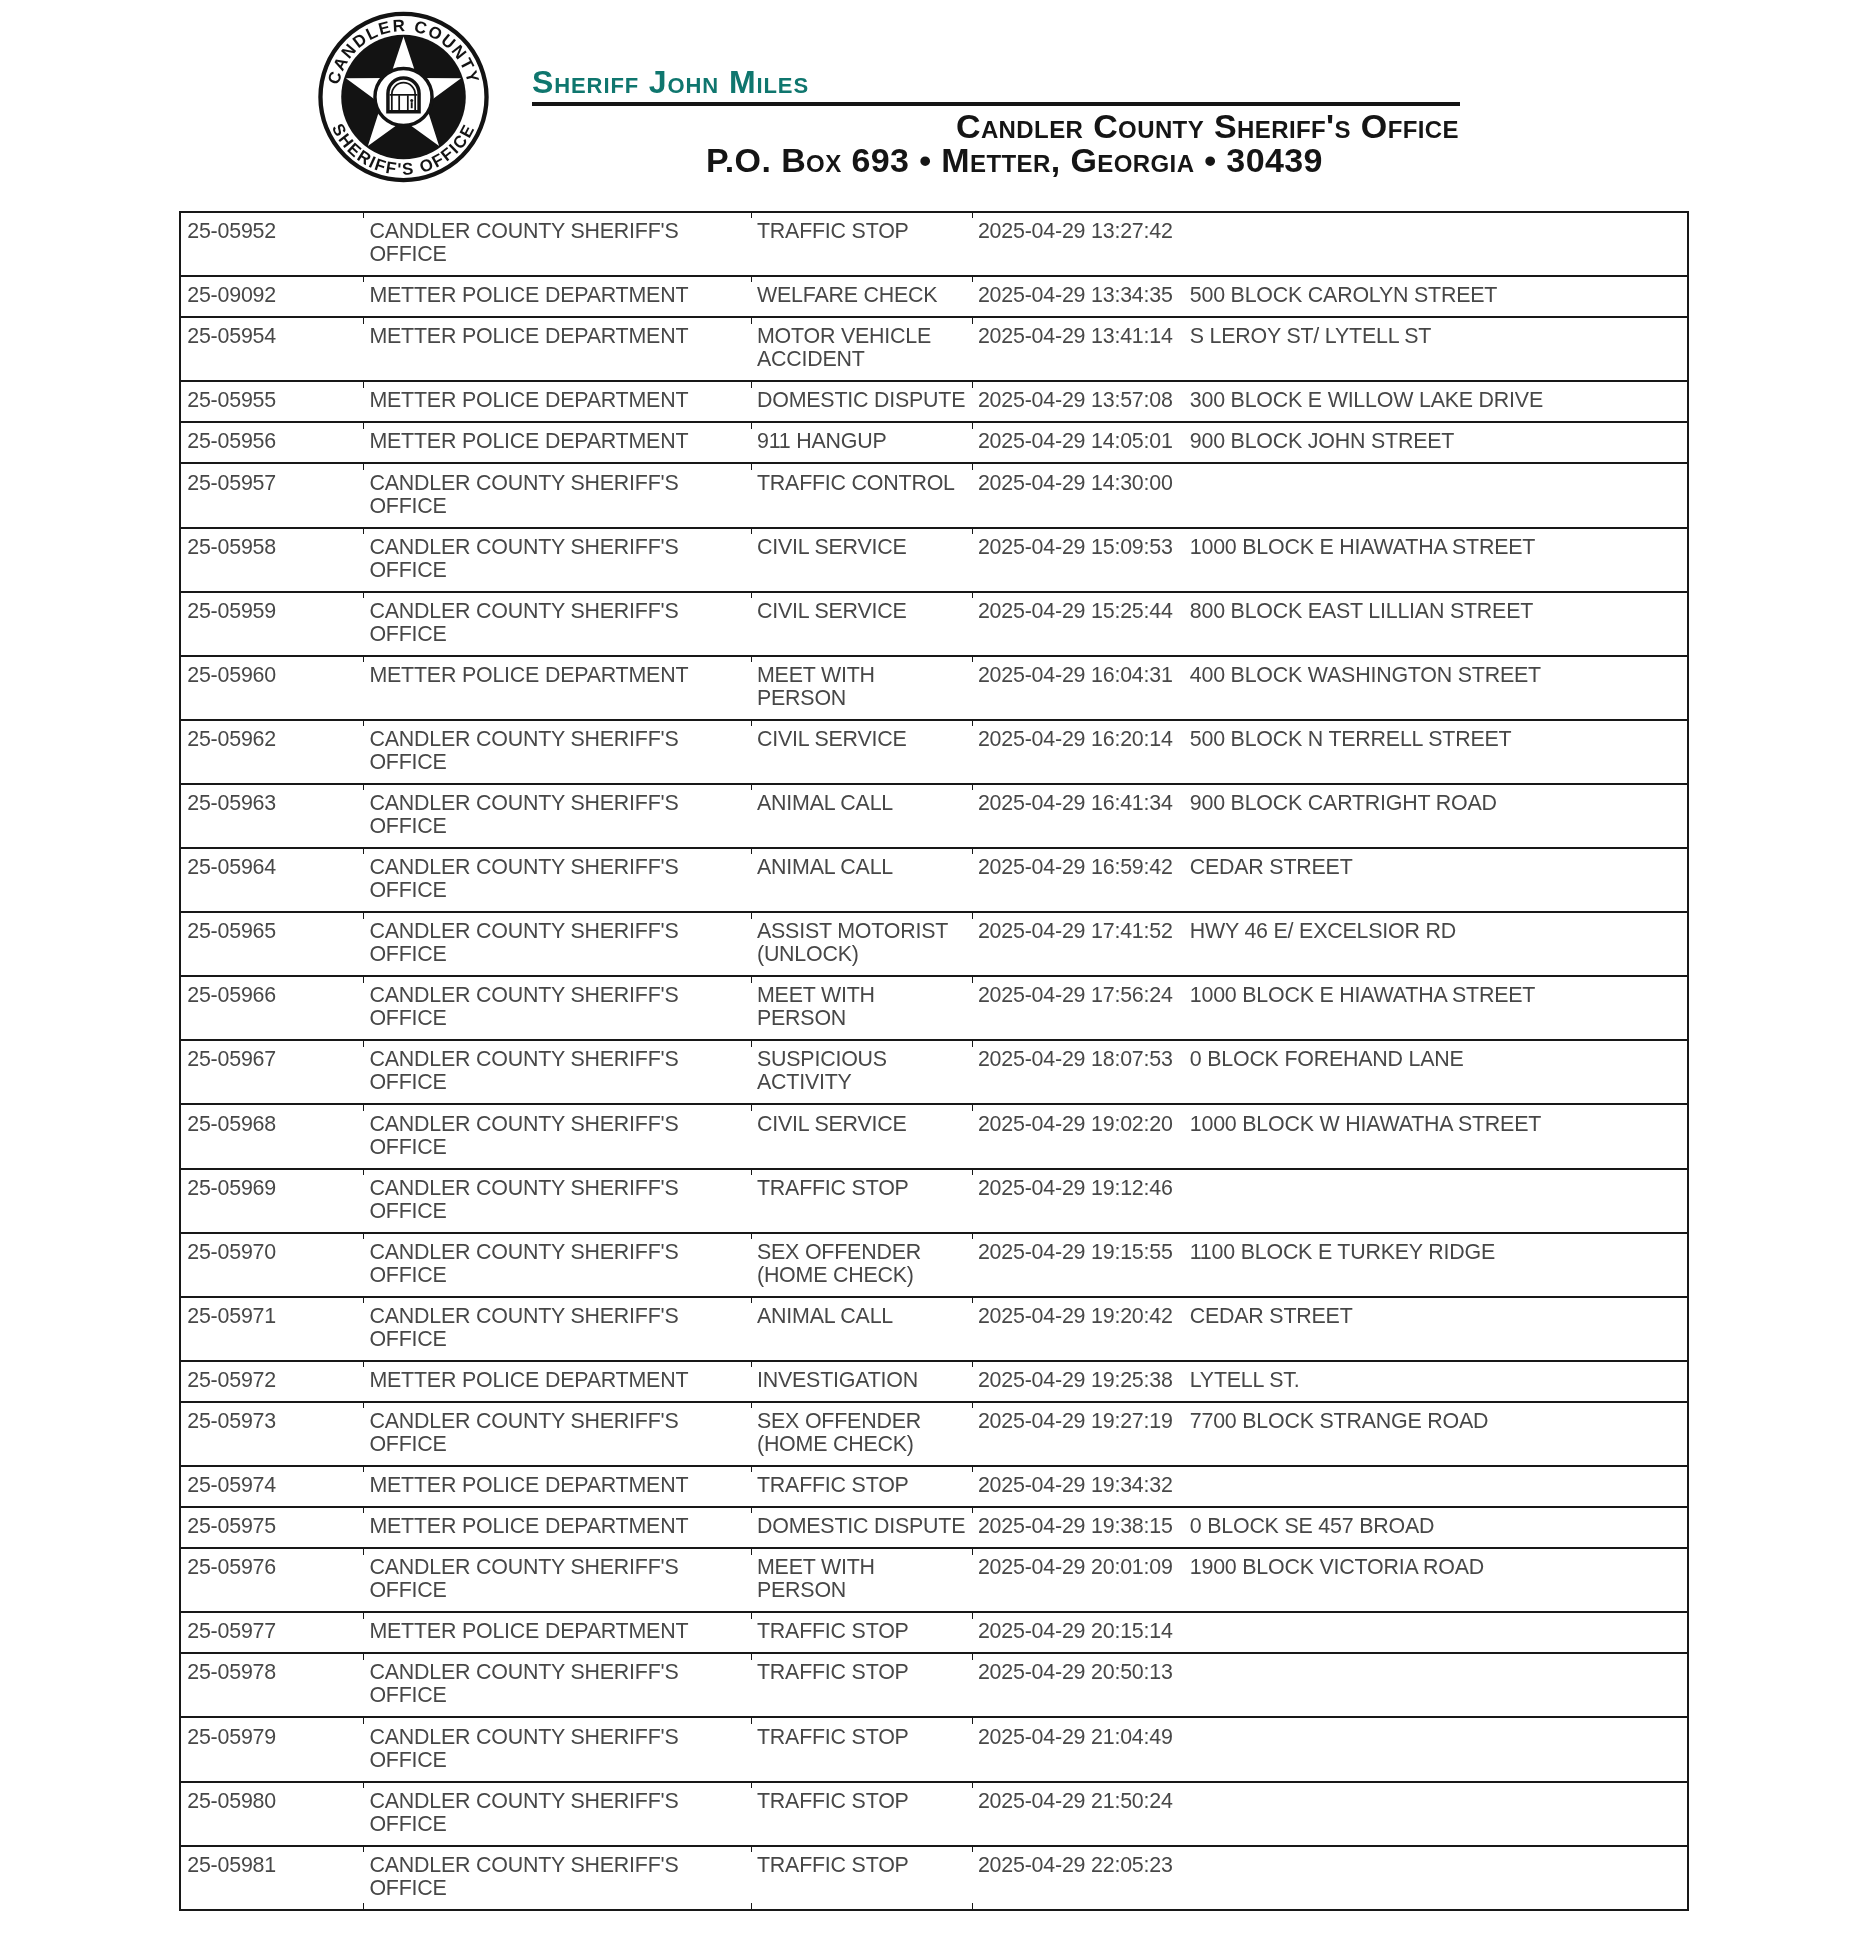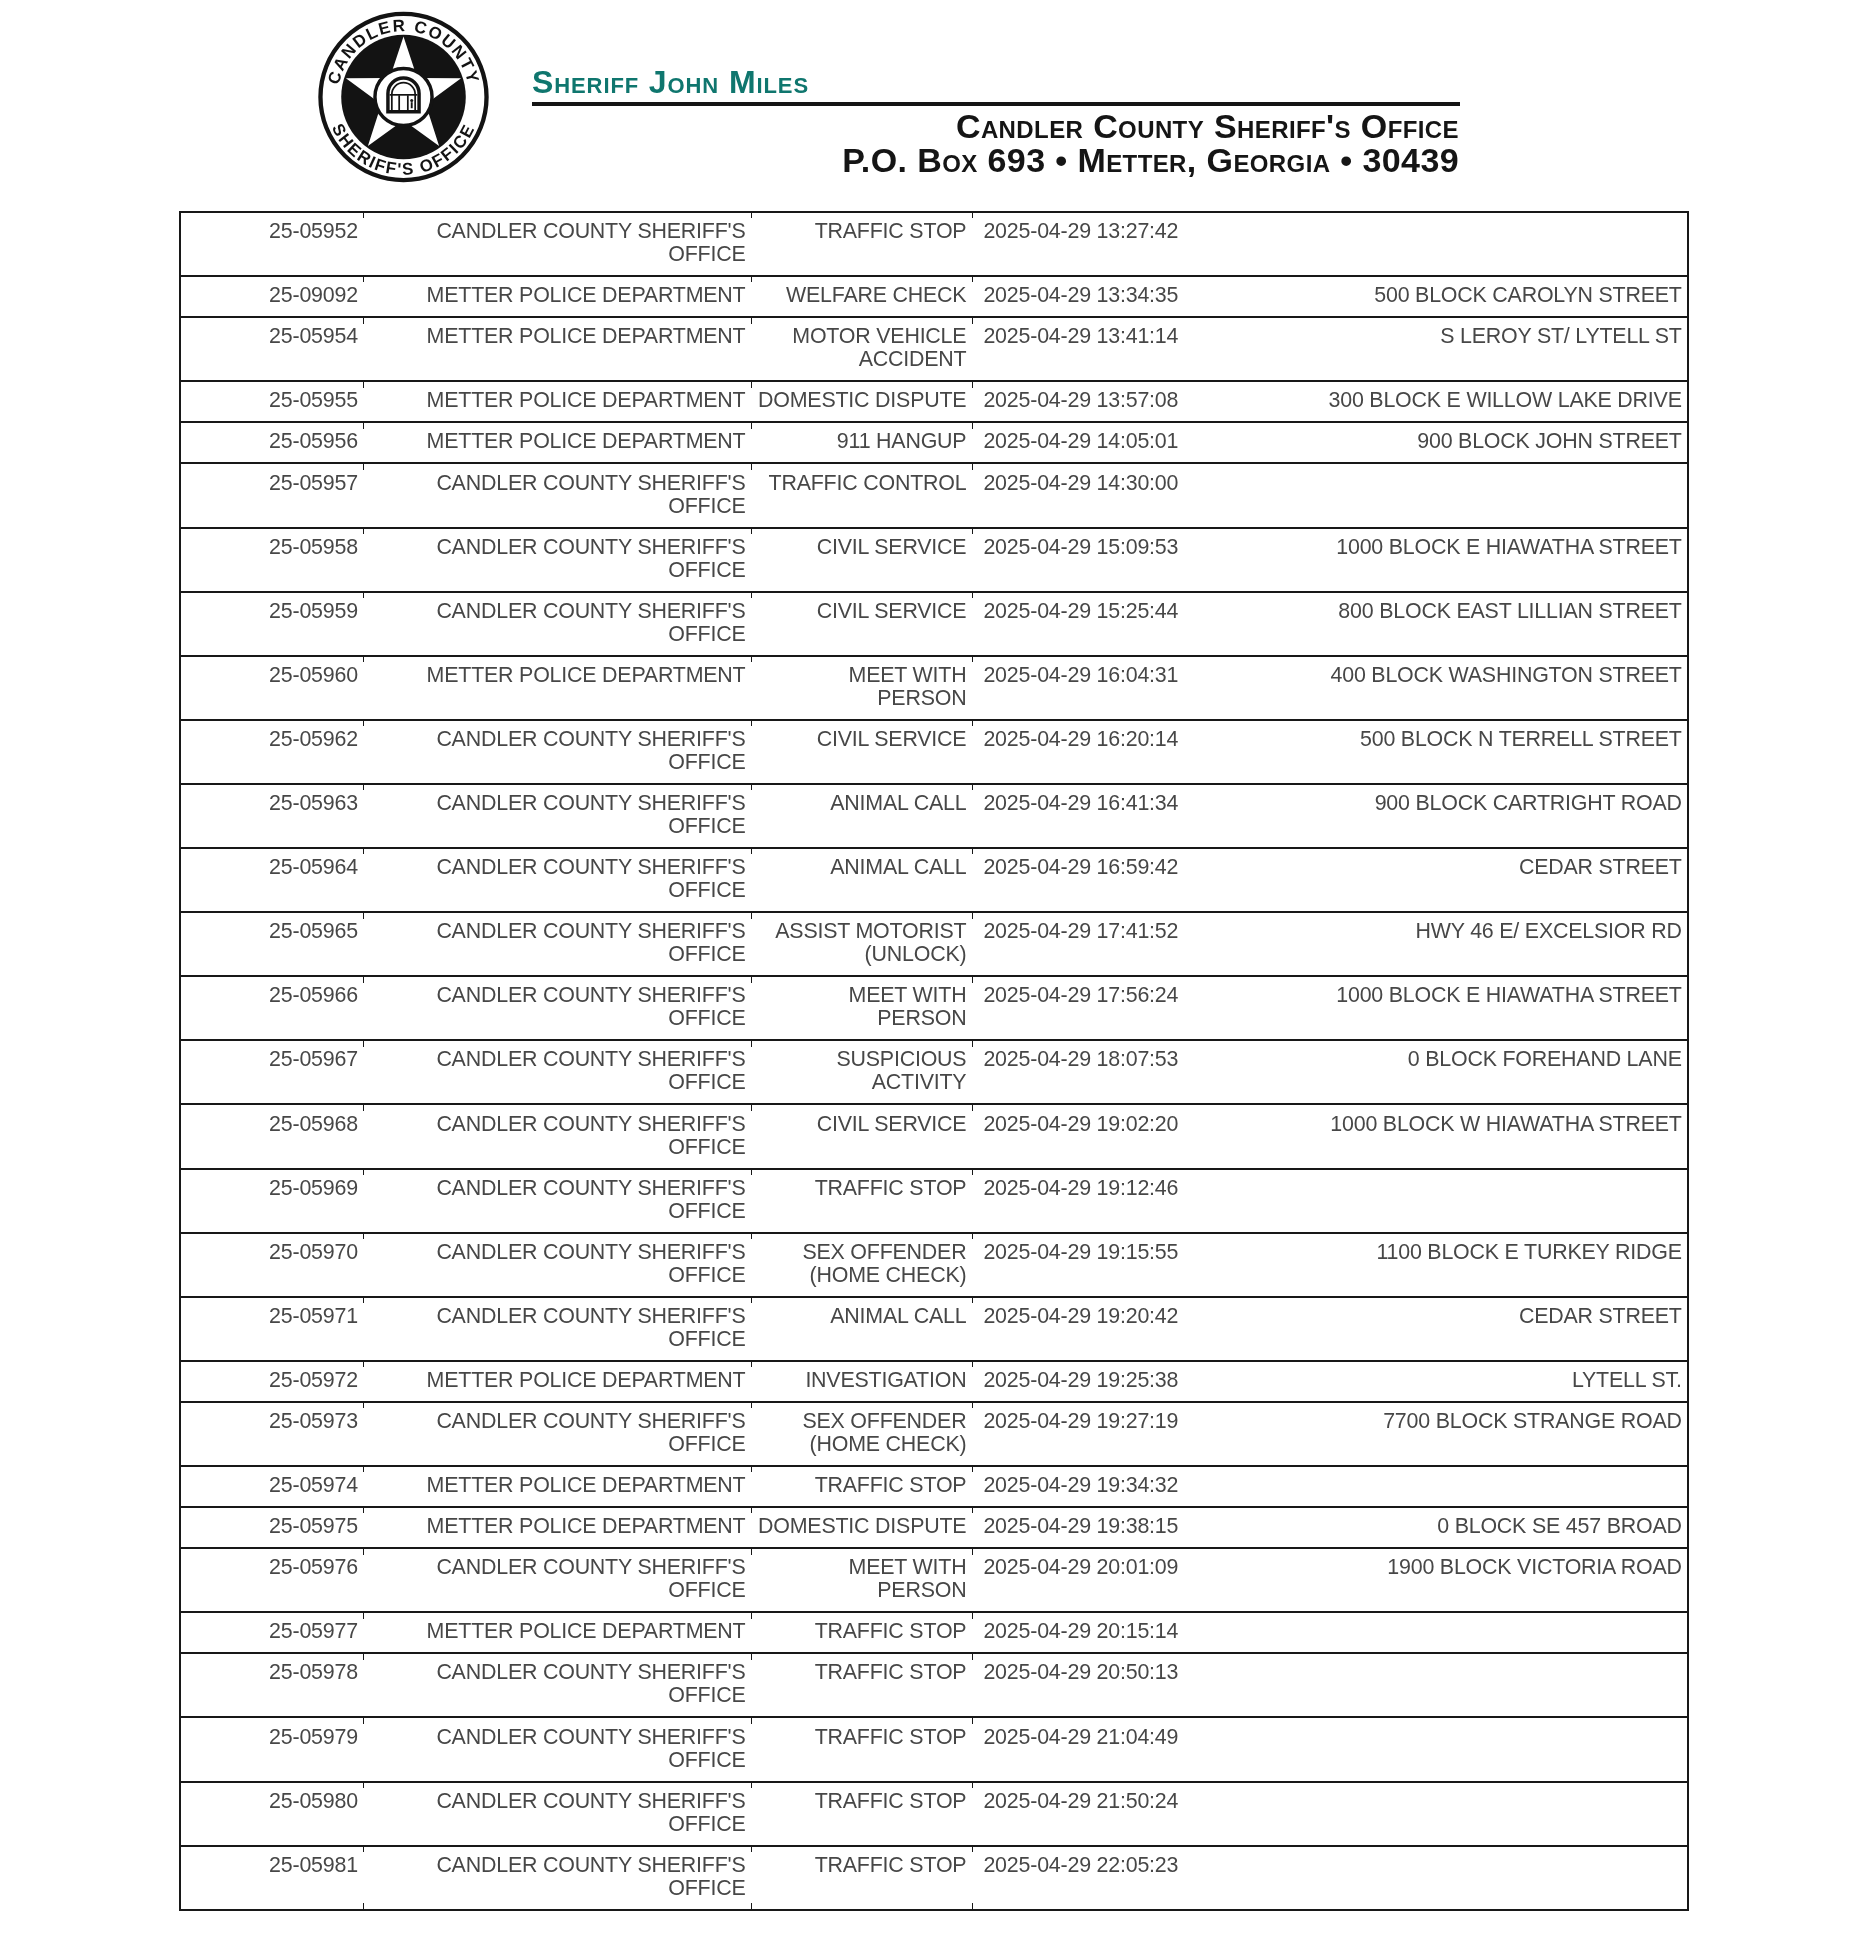--- a/index.html
+++ b/index.html
@@ -21,29 +21,29 @@
   }
   .header-rule{
     position:absolute;left:532px;top:102px;width:928px;height:3.6px;
     background:#151515;
   }
   .office-block{
     position:absolute;left:570px;top:110px;width:889px;
     text-align:right;font-weight:bold;font-variant:small-caps;color:#151515;
   }
   .office-name{font-size:34px;line-height:33px;letter-spacing:0.4px;white-space:nowrap;}
-  .office-address{font-size:34px;line-height:33px;letter-spacing:0.4px;margin-top:0.9px;white-space:nowrap;}
+  .office-address{font-size:34px;line-height:33px;letter-spacing:0.4px;margin-top:0.9px;white-space:nowrap;text-align:center;}
 
   
   table.incidents{
     position:absolute;left:179px;top:211px;width:1510px;
     border-collapse:collapse;table-layout:fixed;
     border:2.7px solid #181818;
   }
-  table.incidents tr{border-bottom:2.7px solid #181818;text-align:right;}
+  table.incidents tr{border-bottom:2.7px solid #181818;}
   table.incidents td{
     position:relative;
     vertical-align:top;
     padding:7.1px 5.3px 9px 6.2px;
     font-size:21.4px;line-height:23px;
     letter-spacing:-0.2px;
     color:#474747;
     overflow:hidden;
   }
   td.incident-type{white-space:pre-line;}

